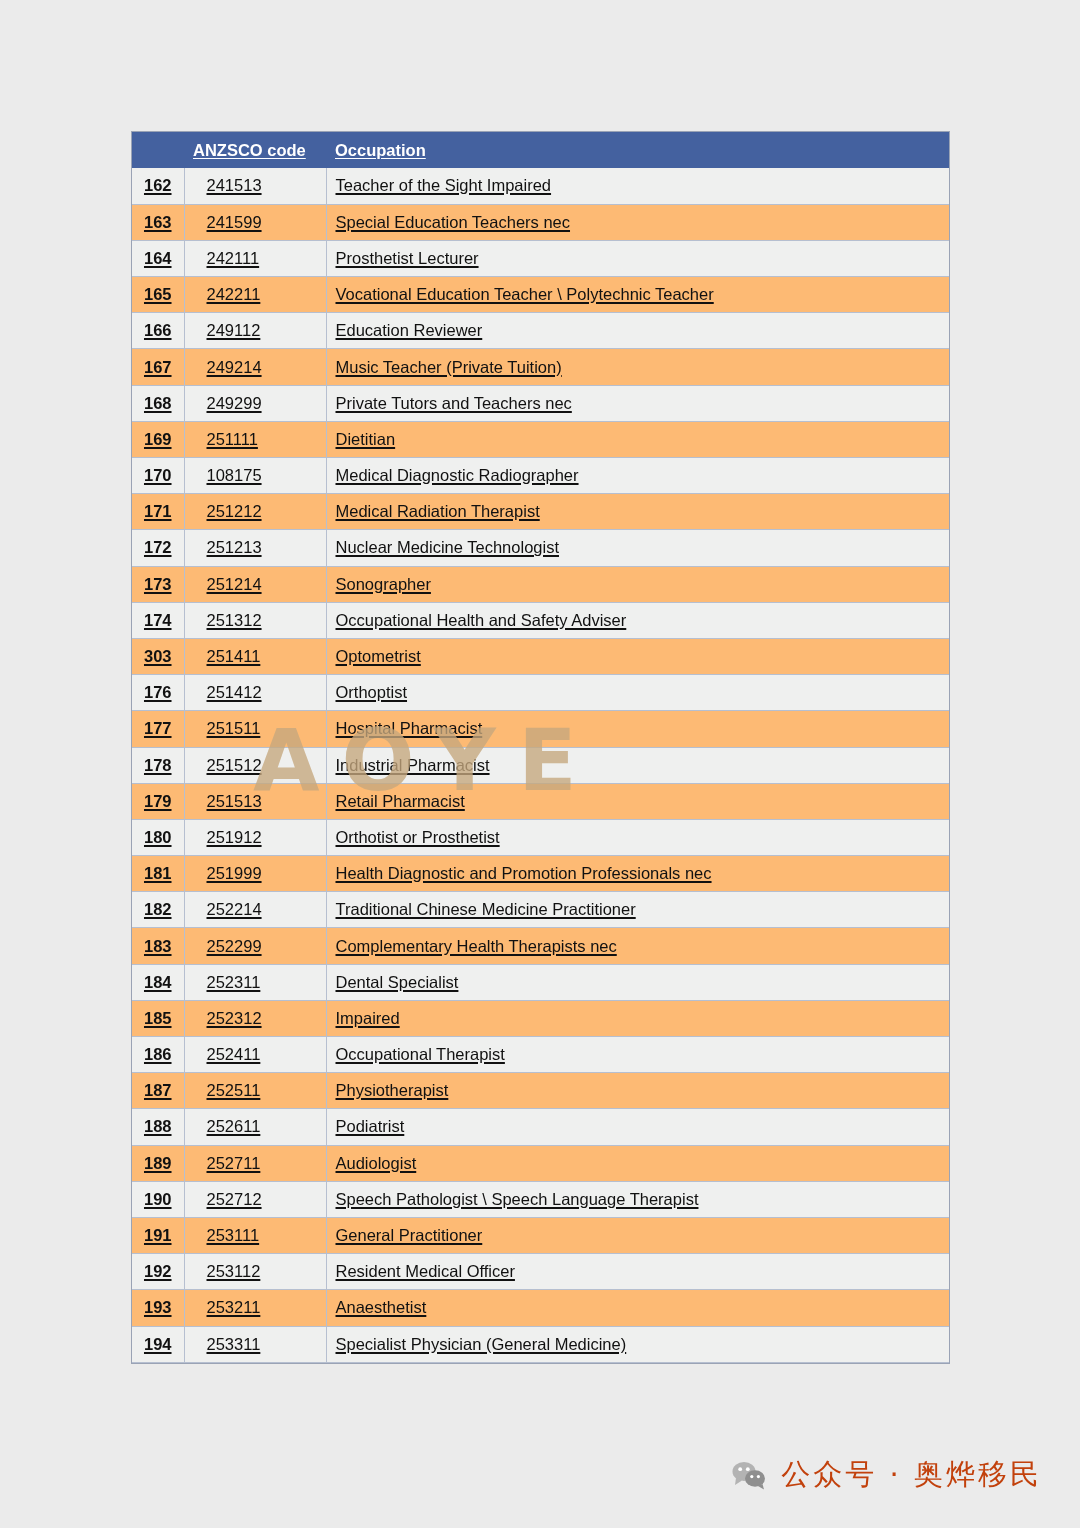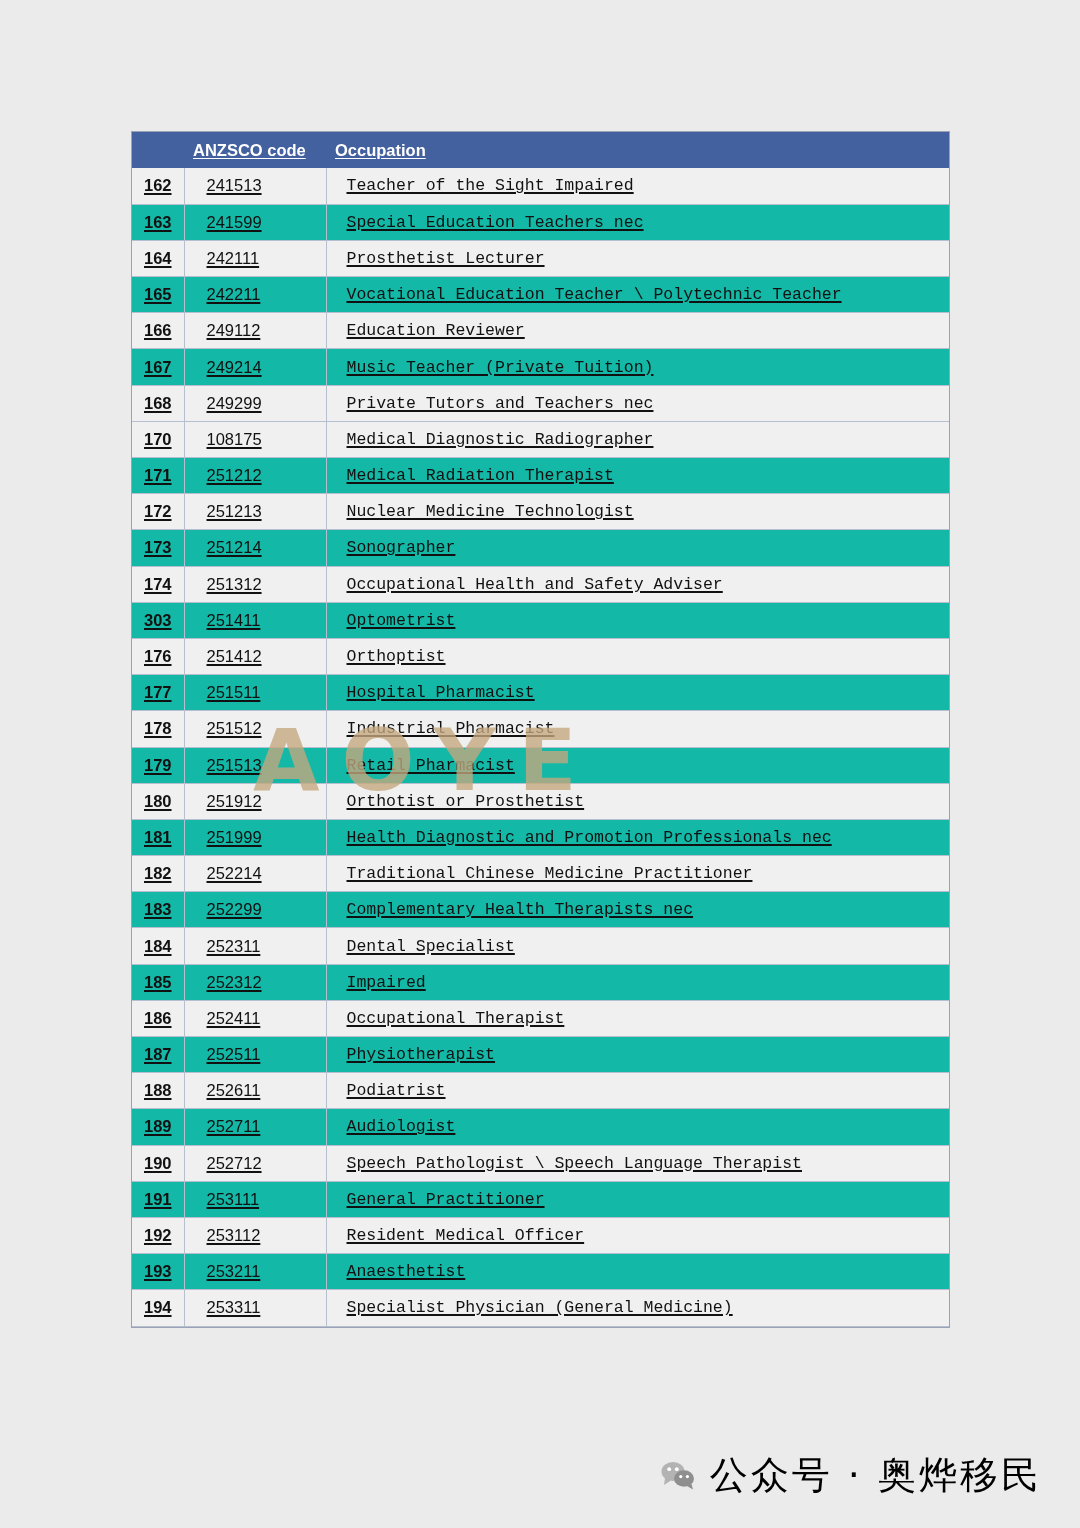--- a/index.html
+++ b/index.html
@@ -60,21 +60,21 @@
     white-space: nowrap;
   }
   thead th.th-idx { padding-left: 9px; }
   thead th span.hd-underline {
     text-decoration: underline;
     text-underline-offset: 2px;
   }
 
   tbody tr { height: 36.2px; }
   tbody tr.band-light { background: #eff0ef; }
-  tbody tr.band-blue  { background: #14b8a6; }
+  tbody tr.band-blue  { background: #fdba74; }
 
   tbody td {
     font-size: 16.5px;
     color: #111111;
     padding: 0;
     vertical-align: middle;
     border-right: 1px solid #b6bfd0;
     border-bottom: 1px solid #b6bfd0;
     overflow: hidden;
     white-space: nowrap;
@@ -86,21 +86,21 @@
     text-decoration: underline;
     text-underline-offset: 2px;
     text-decoration-thickness: 1.5px;
   }
   tbody td.cell-idx {
     text-align: center;
     font-weight: bold;
   }
   tbody td.cell-idx .cell-inner { padding: 0; }
   tbody td.cell-code { padding-left: 22px; }
-  tbody td.cell-occ  { padding-left: 20px; font-family: Liberation Mono, monospace; }
+  tbody td.cell-occ  { padding-left: 9px; }
 
   
   #watermark {
     position: absolute;
     left: 253px;
     top: 718px;
     width: 590px;
     height: 90px;
     pointer-events: none;
     z-index: 5;
@@ -130,22 +130,22 @@
   }
   #footer .wechat-icon {
     width: 36px;
     height: 30px;
     margin-right: 14px;
     flex: 0 0 auto;
   }
   #footer .wechat-icon svg { display: block; }
   #footer .footer-text {
     font-family: "DejaVu Sans", sans-serif;
-    font-size: 38px;
-    color: #000000;
+    font-size: 29px;
+    color: #c2410c;
     letter-spacing: 3px;
     white-space: nowrap;
   }
 </style>
 </head>
 <body>
 
 <div id="page">
 
   <div id="table-wrap">
@@ -197,20 +197,25 @@
           <tr class="band-blue">
             <td class="cell-idx"><span class="cell-inner">167</span></td>
             <td class="cell-code"><span class="cell-inner">249214</span></td>
             <td class="cell-occ"><span class="cell-inner">Music Teacher (Private Tuition)</span></td>
           </tr>
           <tr class="band-light">
             <td class="cell-idx"><span class="cell-inner">168</span></td>
             <td class="cell-code"><span class="cell-inner">249299</span></td>
             <td class="cell-occ"><span class="cell-inner">Private Tutors and Teachers nec</span></td>
           </tr>
+          <tr class="band-blue">
+            <td class="cell-idx"><span class="cell-inner">169</span></td>
+            <td class="cell-code"><span class="cell-inner">251111</span></td>
+            <td class="cell-occ"><span class="cell-inner">Dietitian</span></td>
+          </tr>
           <tr class="band-light">
             <td class="cell-idx"><span class="cell-inner">170</span></td>
             <td class="cell-code"><span class="cell-inner">108175</span></td>
             <td class="cell-occ"><span class="cell-inner">Medical Diagnostic Radiographer</span></td>
           </tr>
           <tr class="band-blue">
             <td class="cell-idx"><span class="cell-inner">171</span></td>
             <td class="cell-code"><span class="cell-inner">251212</span></td>
             <td class="cell-occ"><span class="cell-inner">Medical Radiation Therapist</span></td>
           </tr>

